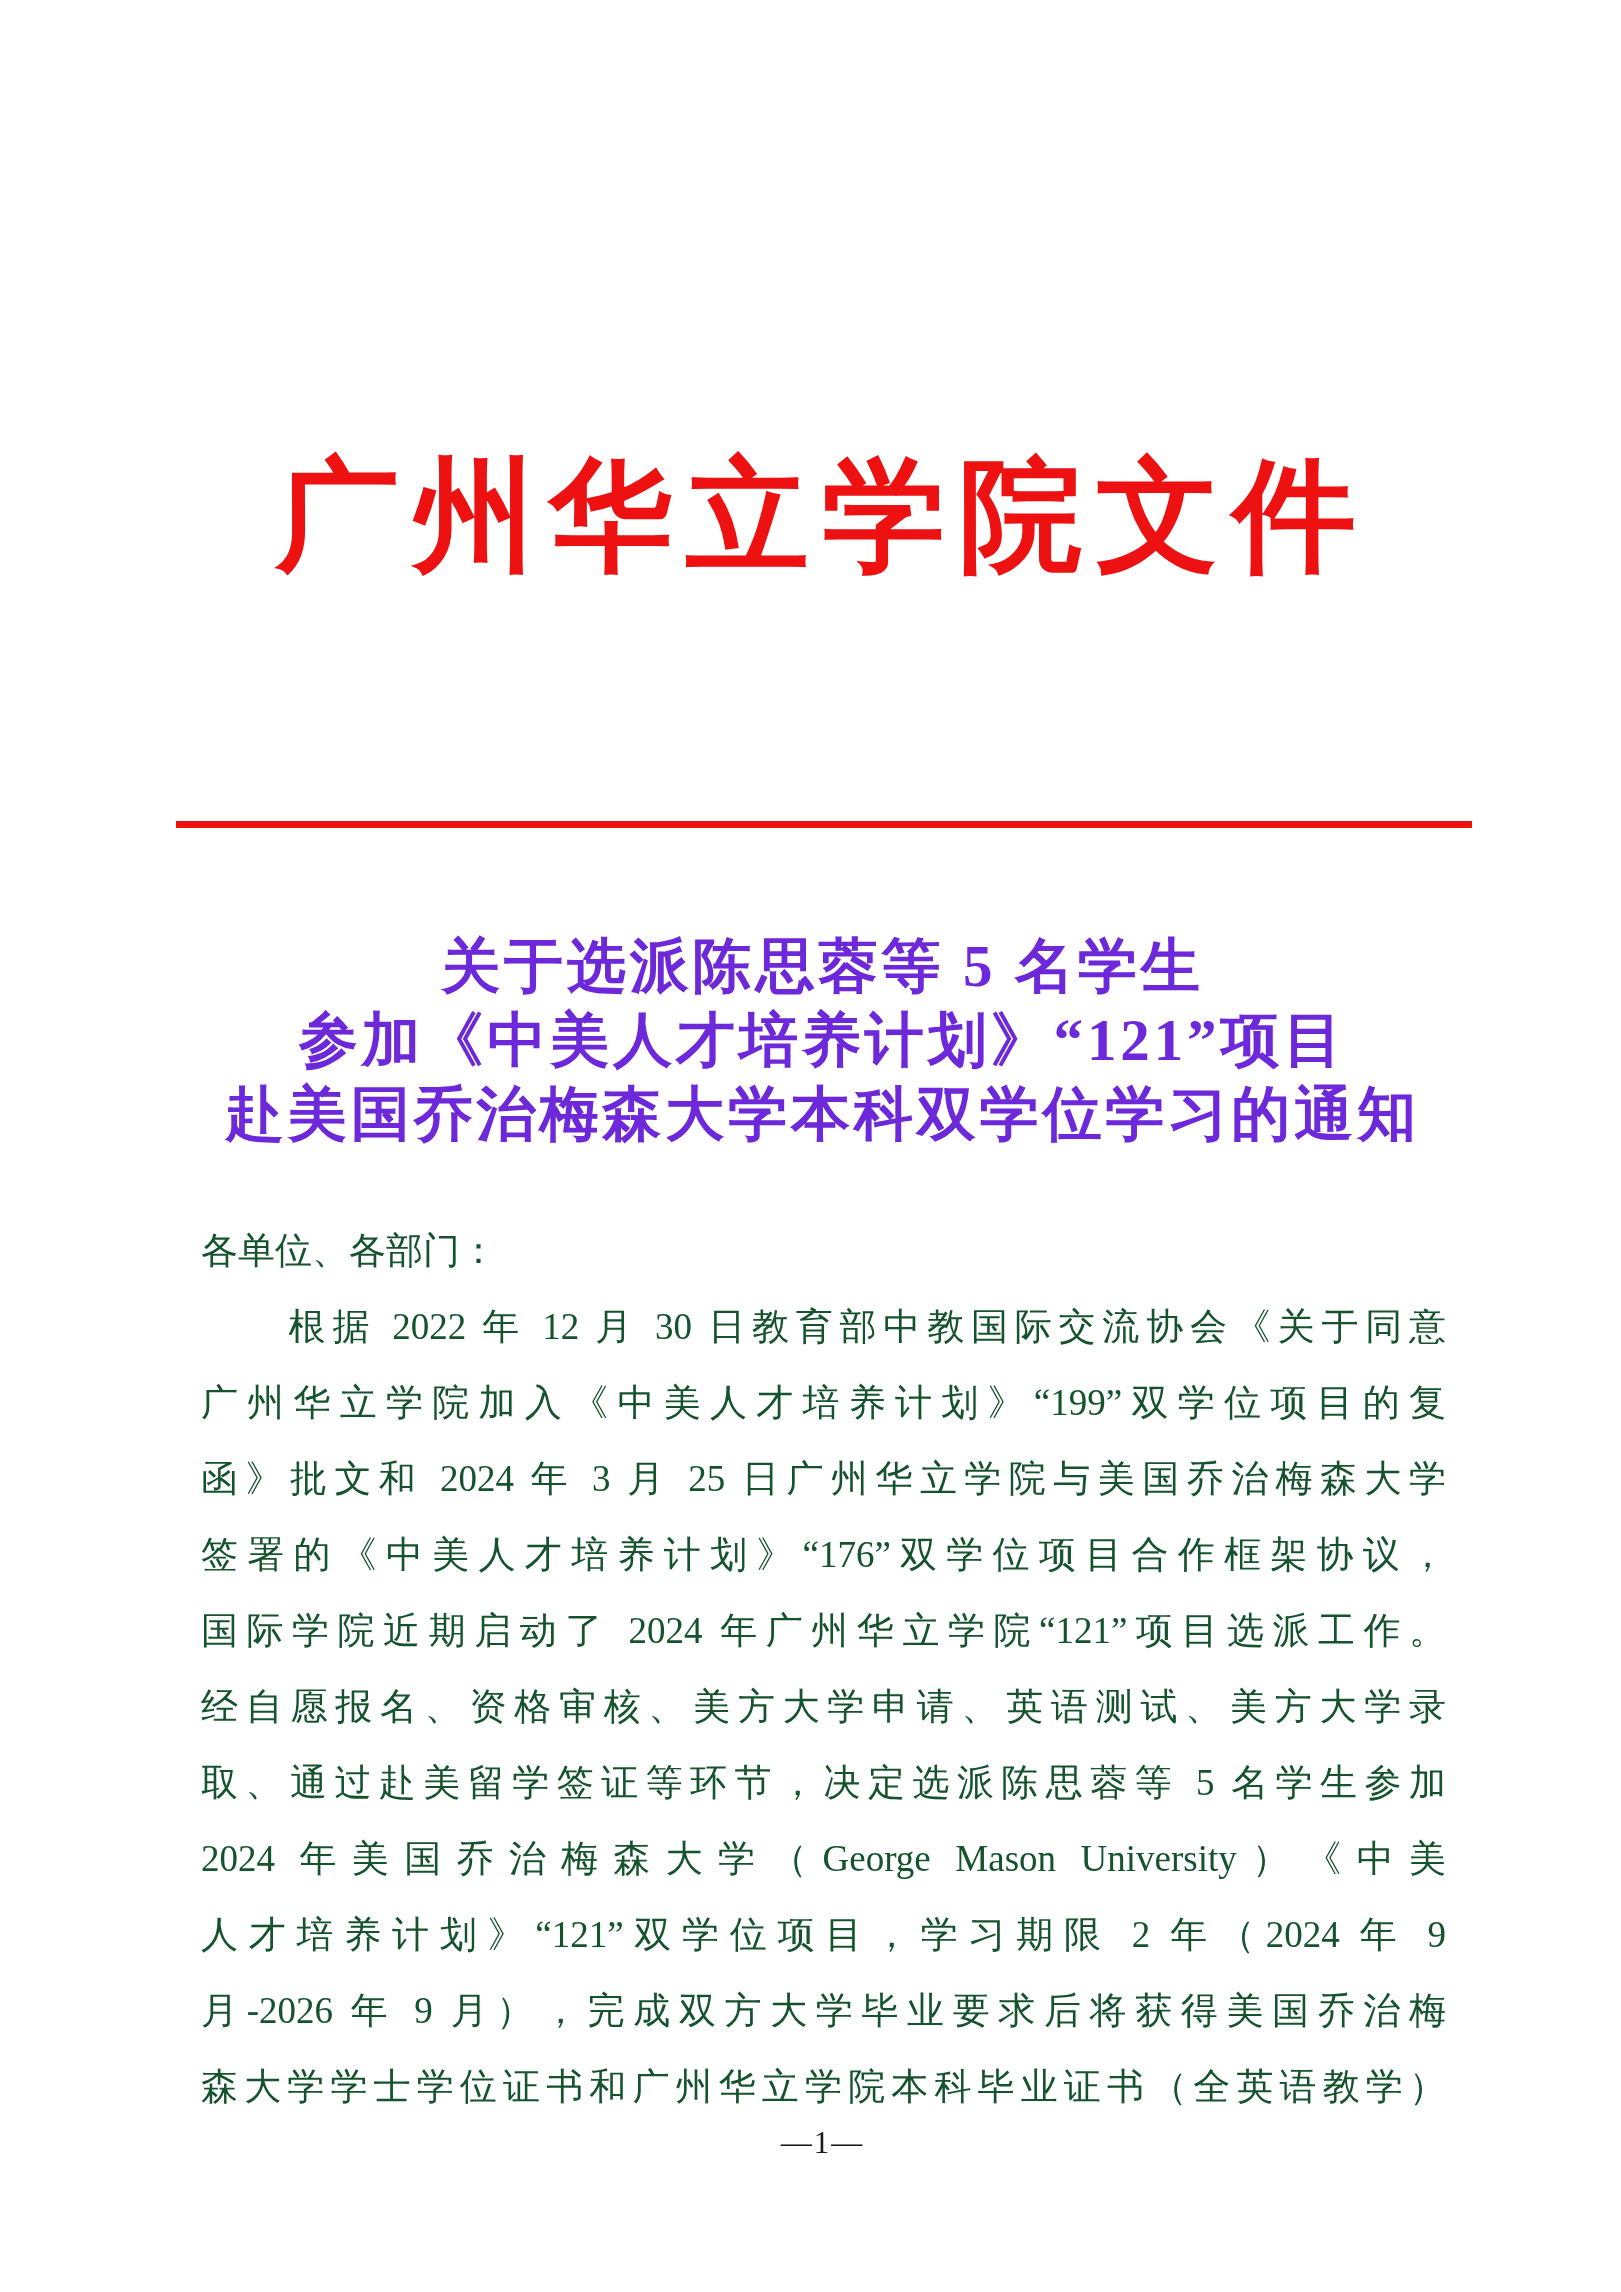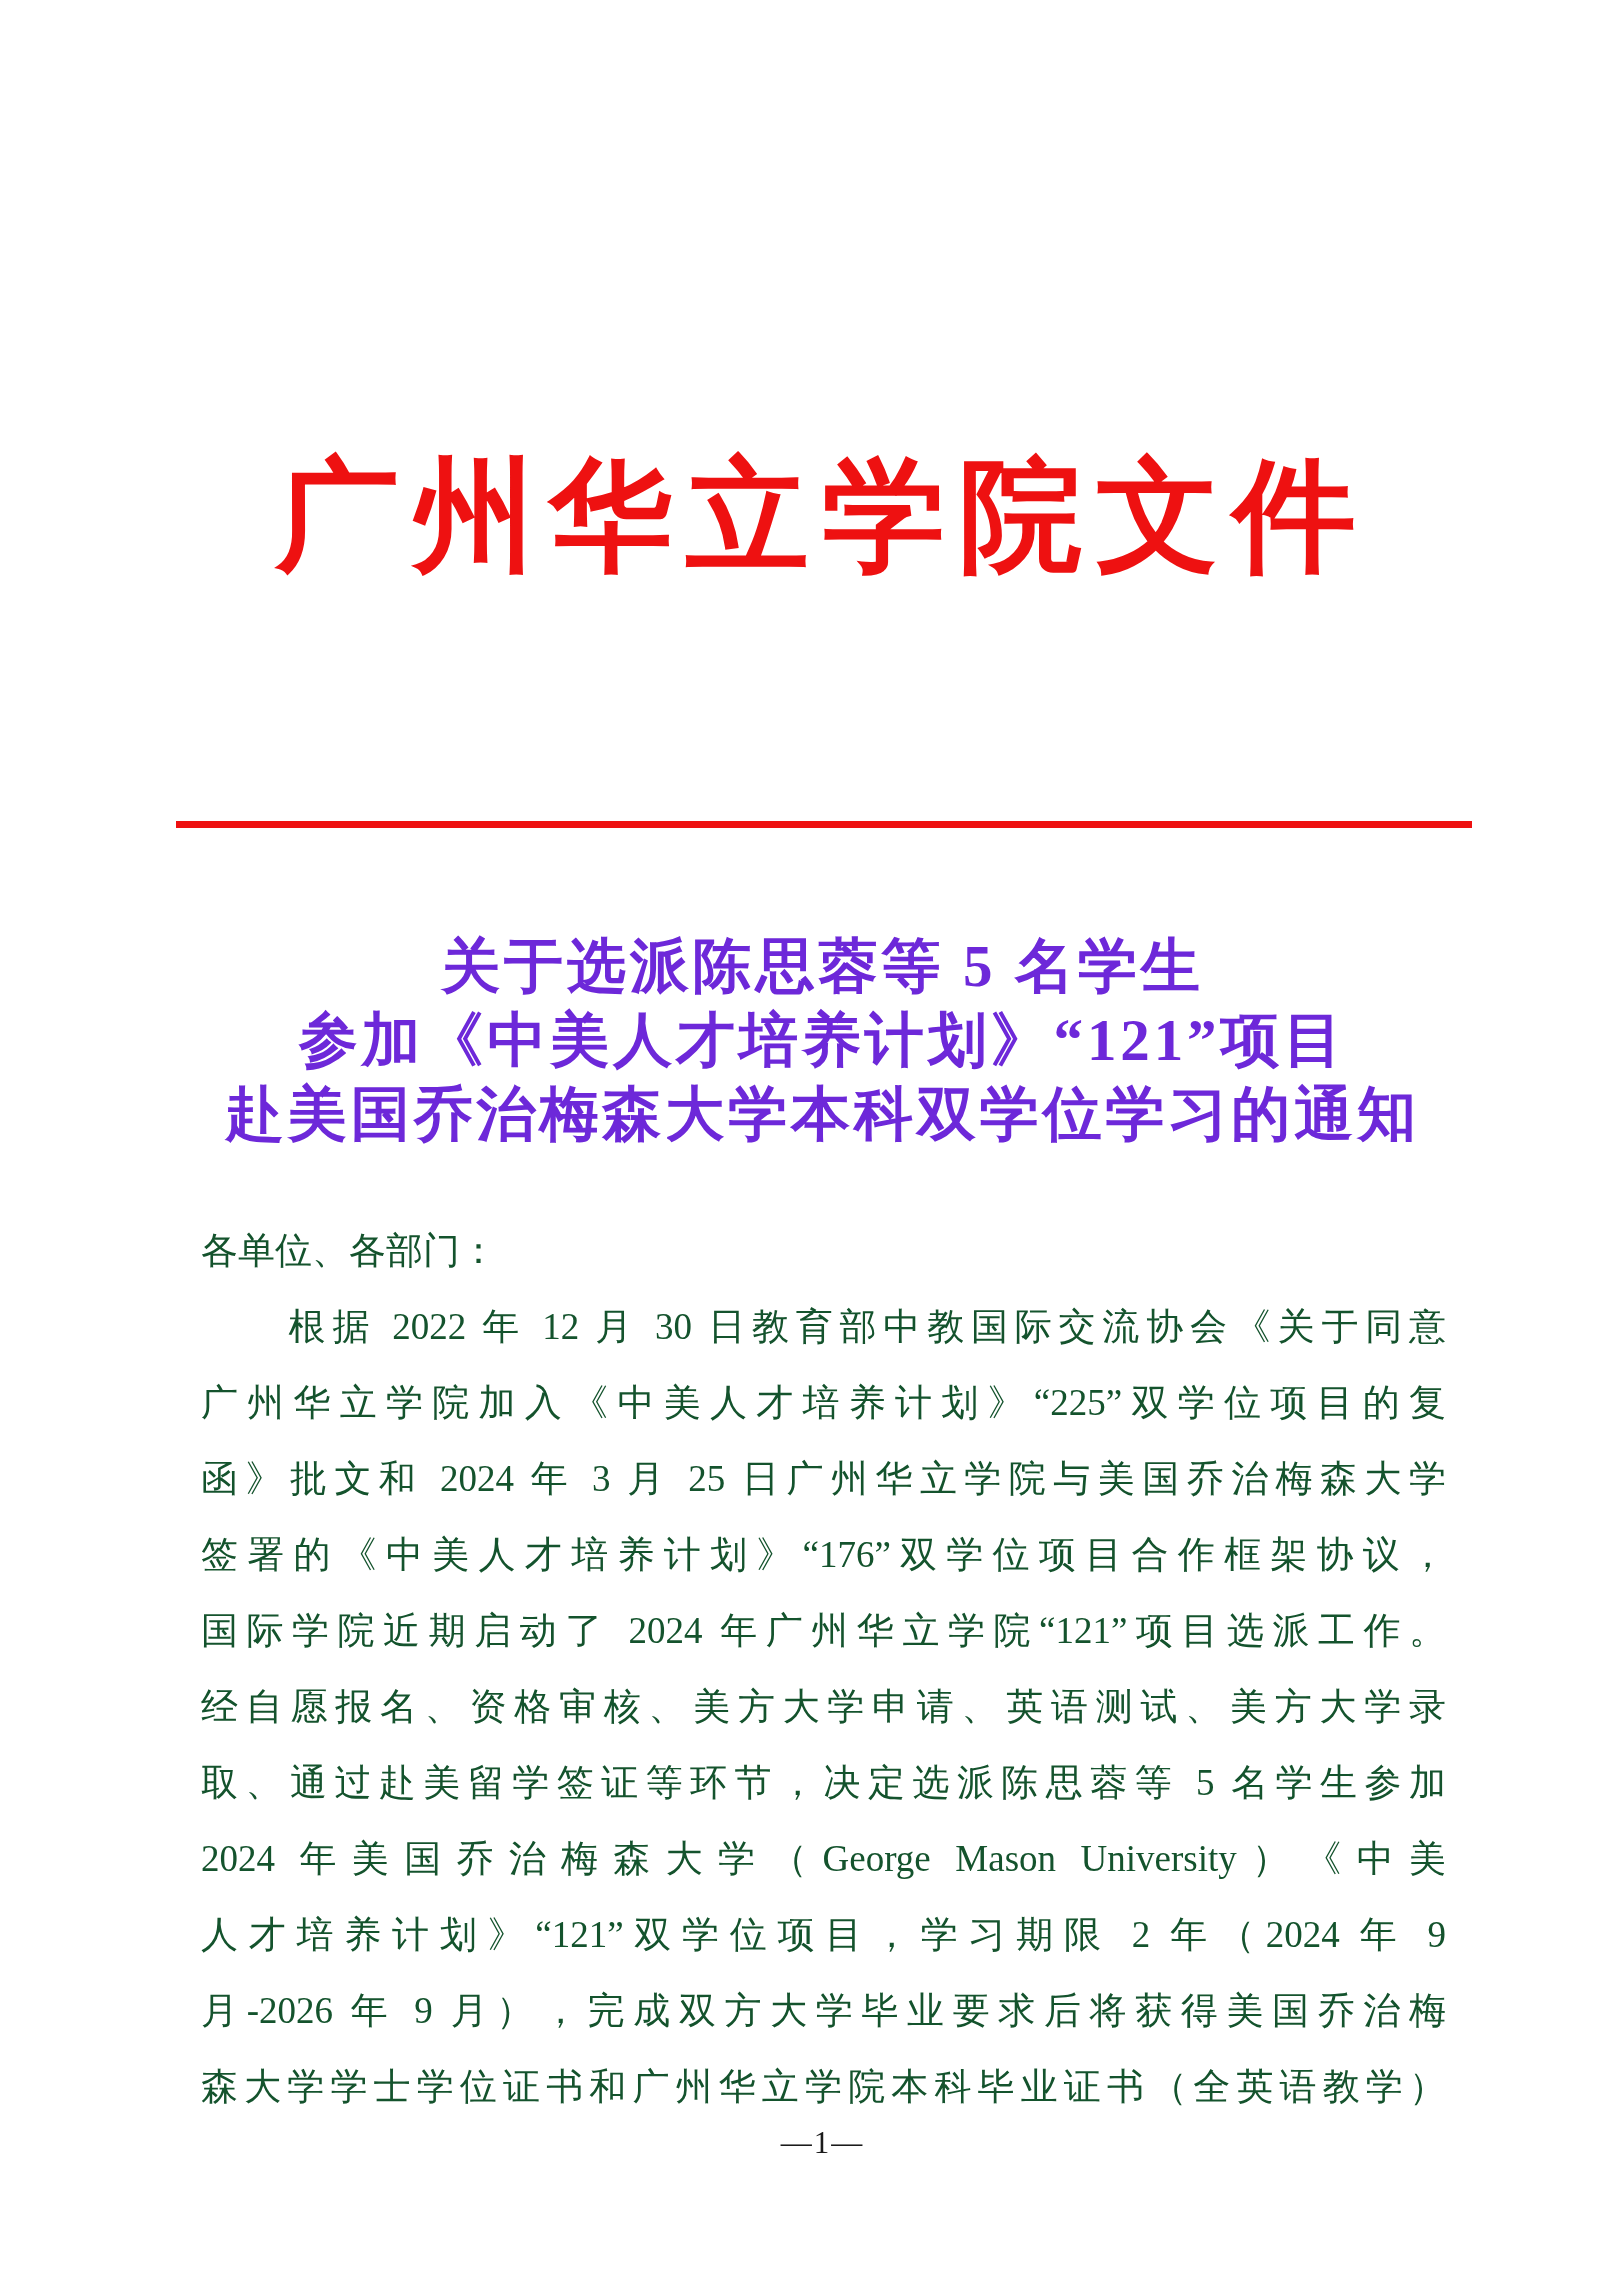--- a/index.html
+++ b/index.html
@@ -107,21 +107,21 @@
 
   <div class="doc-title">
     <div class="title-line">关于选派陈思蓉等 5 名学生</div>
     <div class="title-line">参加《中美人才培养计划》“121”项目</div>
     <div class="title-line">赴美国乔治梅森大学本科双学位学习的通知</div>
   </div>
 
   <div class="body-block">
     <div class="salutation">各单位、各部门：</div>
     <div class="body-line">　　根据 2022 年 12 月 30 日教育部中教国际交流协会《关于同意</div>
-      <div class="body-line">广州华立学院加入《中美人才培养计划》“225”双学位项目的复</div>
+      <div class="body-line">广州华立学院加入《中美人才培养计划》“199”双学位项目的复</div>
       <div class="body-line">函》批文和 2024 年 3 月 25 日广州华立学院与美国乔治梅森大学</div>
       <div class="body-line">签署的《中美人才培养计划》“176”双学位项目合作框架协议，</div>
       <div class="body-line">国际学院近期启动了 2024 年广州华立学院“121”项目选派工作。</div>
       <div class="body-line">经自愿报名、资格审核、美方大学申请、英语测试、美方大学录</div>
       <div class="body-line">取、通过赴美留学签证等环节，决定选派陈思蓉等 5 名学生参加</div>
       <div class="body-line">2024 年美国乔治梅森大学（George Mason University）《中美</div>
       <div class="body-line">人才培养计划》“121”双学位项目，学习期限 2 年（2024 年 9</div>
       <div class="body-line">月-2026 年 9 月），完成双方大学毕业要求后将获得美国乔治梅</div>
       <div class="body-line">森大学学士学位证书和广州华立学院本科毕业证书（全英语教学）</div>
   </div>

